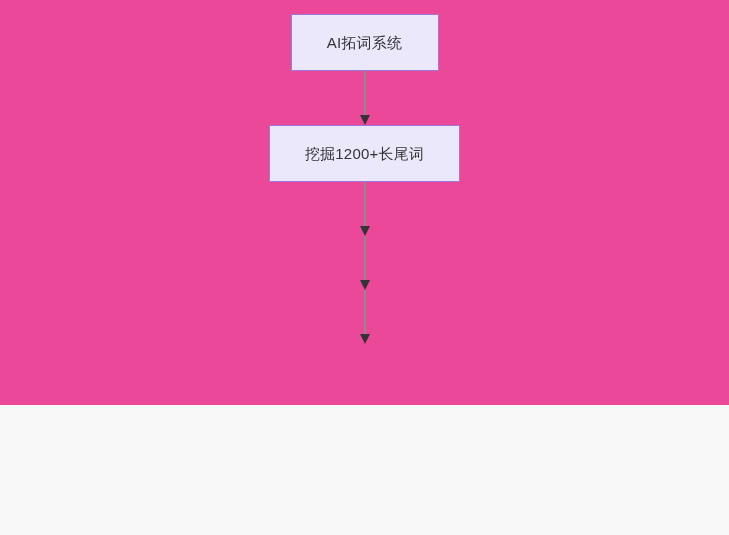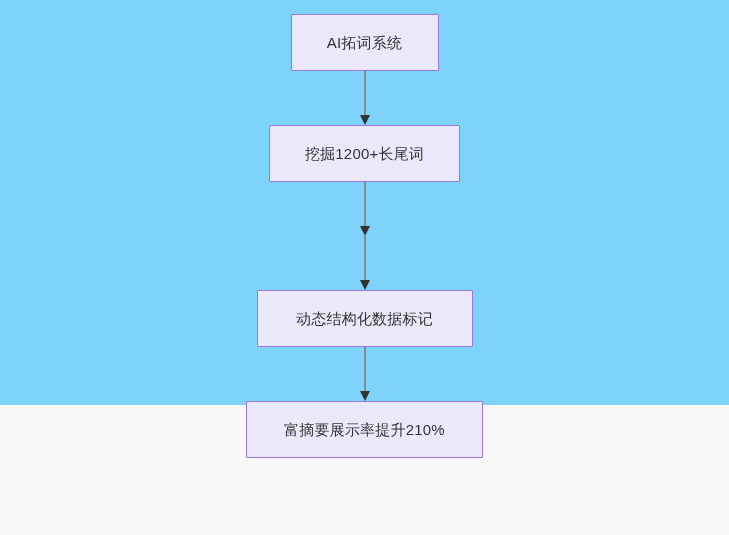--- a/index.html
+++ b/index.html
@@ -12,21 +12,21 @@
     height: 535px;
     background: #f8f8f8;
     font-family: "Liberation Sans", "DejaVu Sans", sans-serif;
     overflow: hidden;
   }
 
   #flow-canvas {
     position: relative;
     width: 729px;
     height: 405px;
-    background: #7dd3fc;
+    background: #ec4899;
   }
 
   .flow-column {
     position: absolute;
     left: 0;
     top: 0;
     width: 729px;
     height: 535px;
     display: flex;
     flex-direction: column;
@@ -119,27 +119,21 @@
       <div class="line"></div>
       <div class="arrowhead"></div>
     </div>
 
 
     <div class="connector">
       <div class="line"></div>
       <div class="arrowhead"></div>
     </div>
 
-    <div class="node node-w4">
-      <span class="node-label">动态结构化数据标记</span>
-    </div>
 
     <div class="connector">
       <div class="line"></div>
       <div class="arrowhead"></div>
     </div>
 
-    <div class="node node-w5">
-      <span class="node-label">富摘要展示率提升210%</span>
-    </div>
 
   </div>
 </div>
 
 </body></html>

